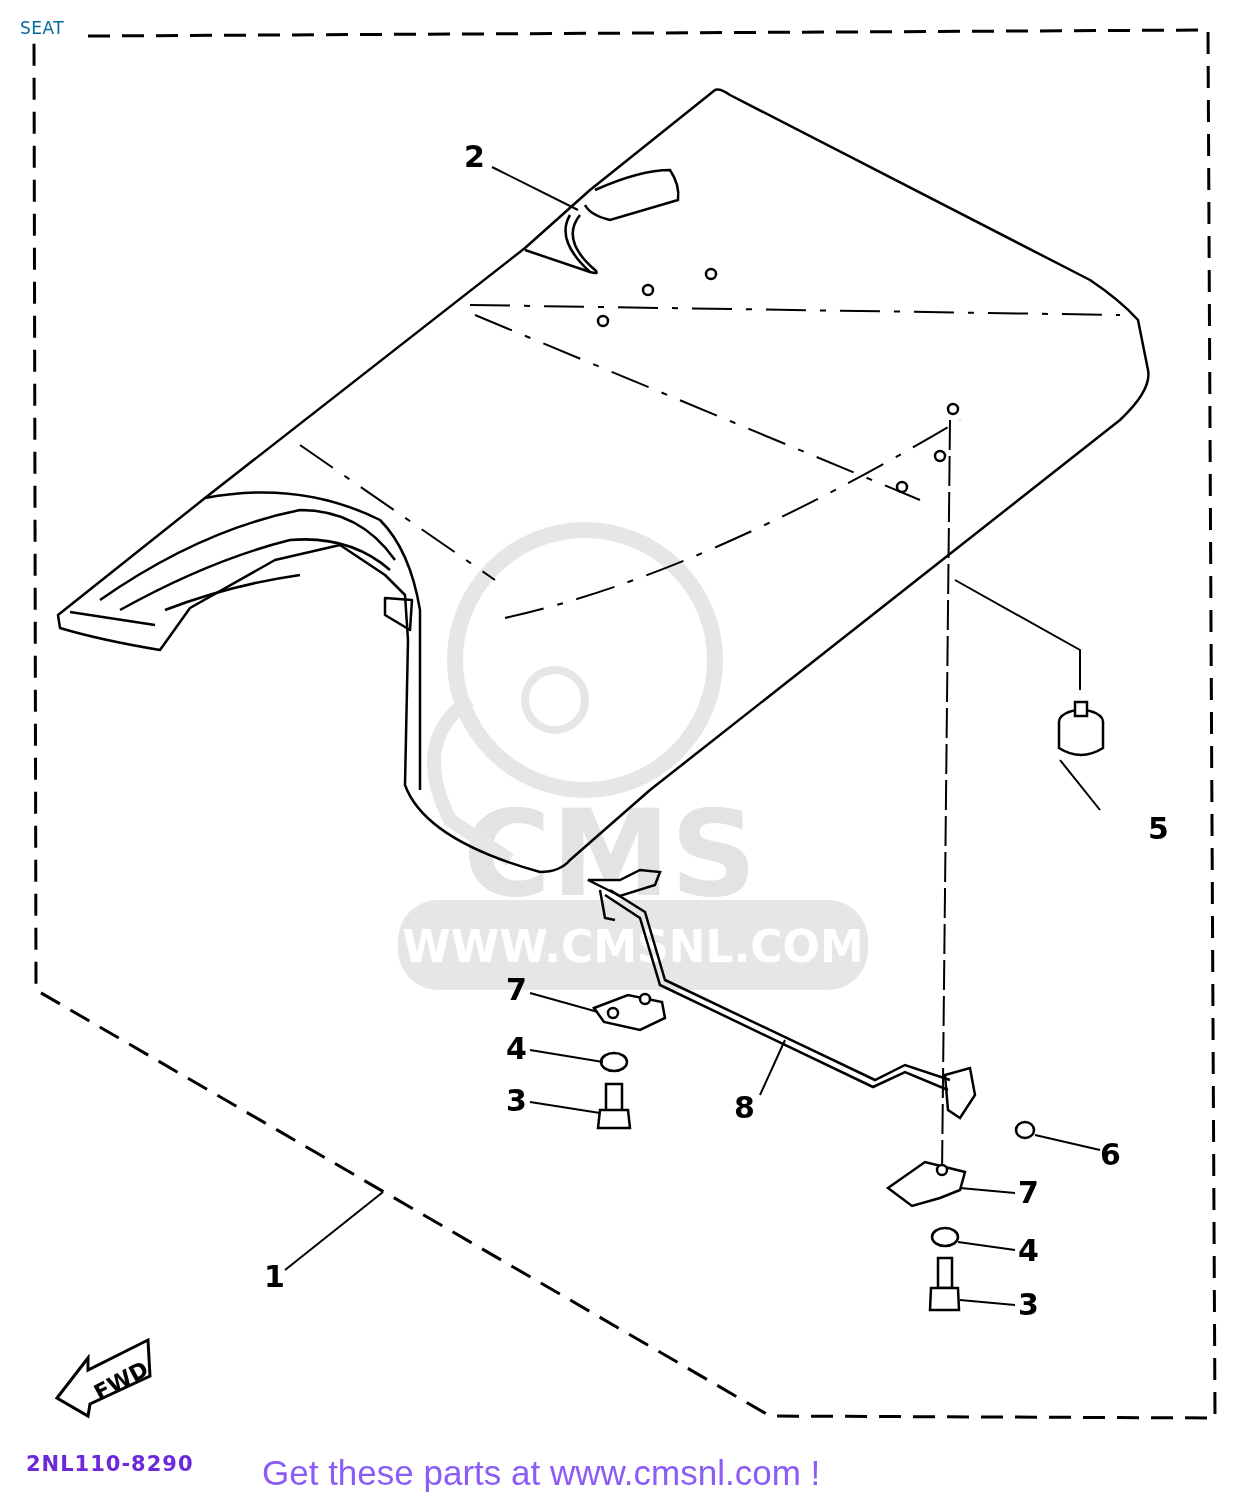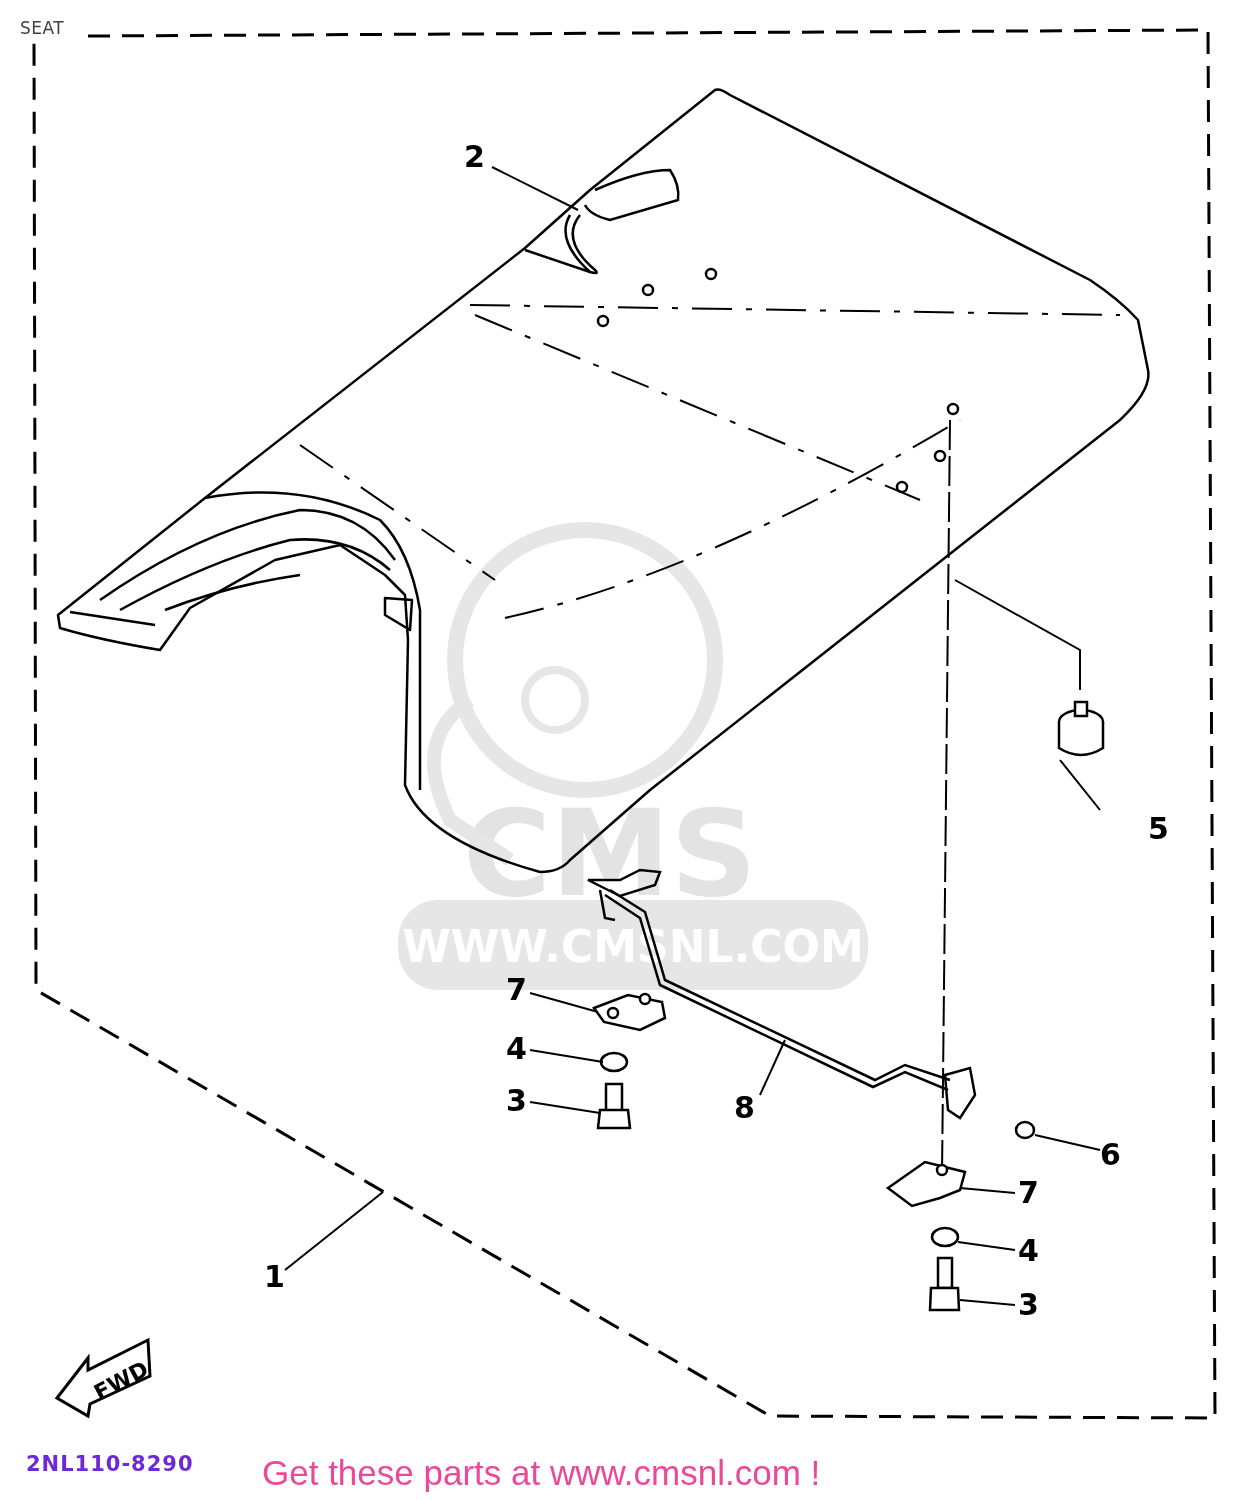--- a/index.html
+++ b/index.html
@@ -1,21 +1,21 @@
 <!DOCTYPE html>
 <html><head>
 <meta charset="utf-8">
 <style>
   html, body { margin: 0; padding: 0; background: #ffffff; }
   body { width: 1240px; height: 1500px; position: relative; overflow: hidden; font-family: "DejaVu Sans", sans-serif; }
-  .page-title { position: absolute; left: 20px; top: 18px; font-size: 17px; color: #404040; letter-spacing: 0.5px; }
+  .page-title { position: absolute; left: 20px; top: 18px; font-size: 17px; color: #0369a1; letter-spacing: 0.5px; }
   svg.diagram { position: absolute; left: 0; top: 0; }
   .callout { position: absolute; font-family: "DejaVu Sans", sans-serif; font-weight: bold; font-size: 30px; color: #000; line-height: 1; }
   .catalog-code { position: absolute; left: 26px; top: 1452px; font-family: "DejaVu Sans", sans-serif; font-weight: bold; font-size: 21px; color: #6d28d9; letter-spacing: 1px; }
-  .promo { position: absolute; left: 262px; top: 1453px; font-family: "Liberation Sans", sans-serif; font-size: 35px; color: #ec4899; text-decoration: none; }
+  .promo { position: absolute; left: 262px; top: 1453px; font-family: "Liberation Sans", sans-serif; font-size: 35px; color: #8b5cf6; text-decoration: none; }
   .watermark-text { font-family: "DejaVu Sans", sans-serif; font-weight: bold; }
 </style>
 </head>
 <body>
 
 <div class="page-title">SEAT</div>
 
 <svg class="diagram" width="1240" height="1500" viewBox="0 0 1240 1500" xmlns="http://www.w3.org/2000/svg">
 
   <g fill="#e8e8e8" stroke="none">

